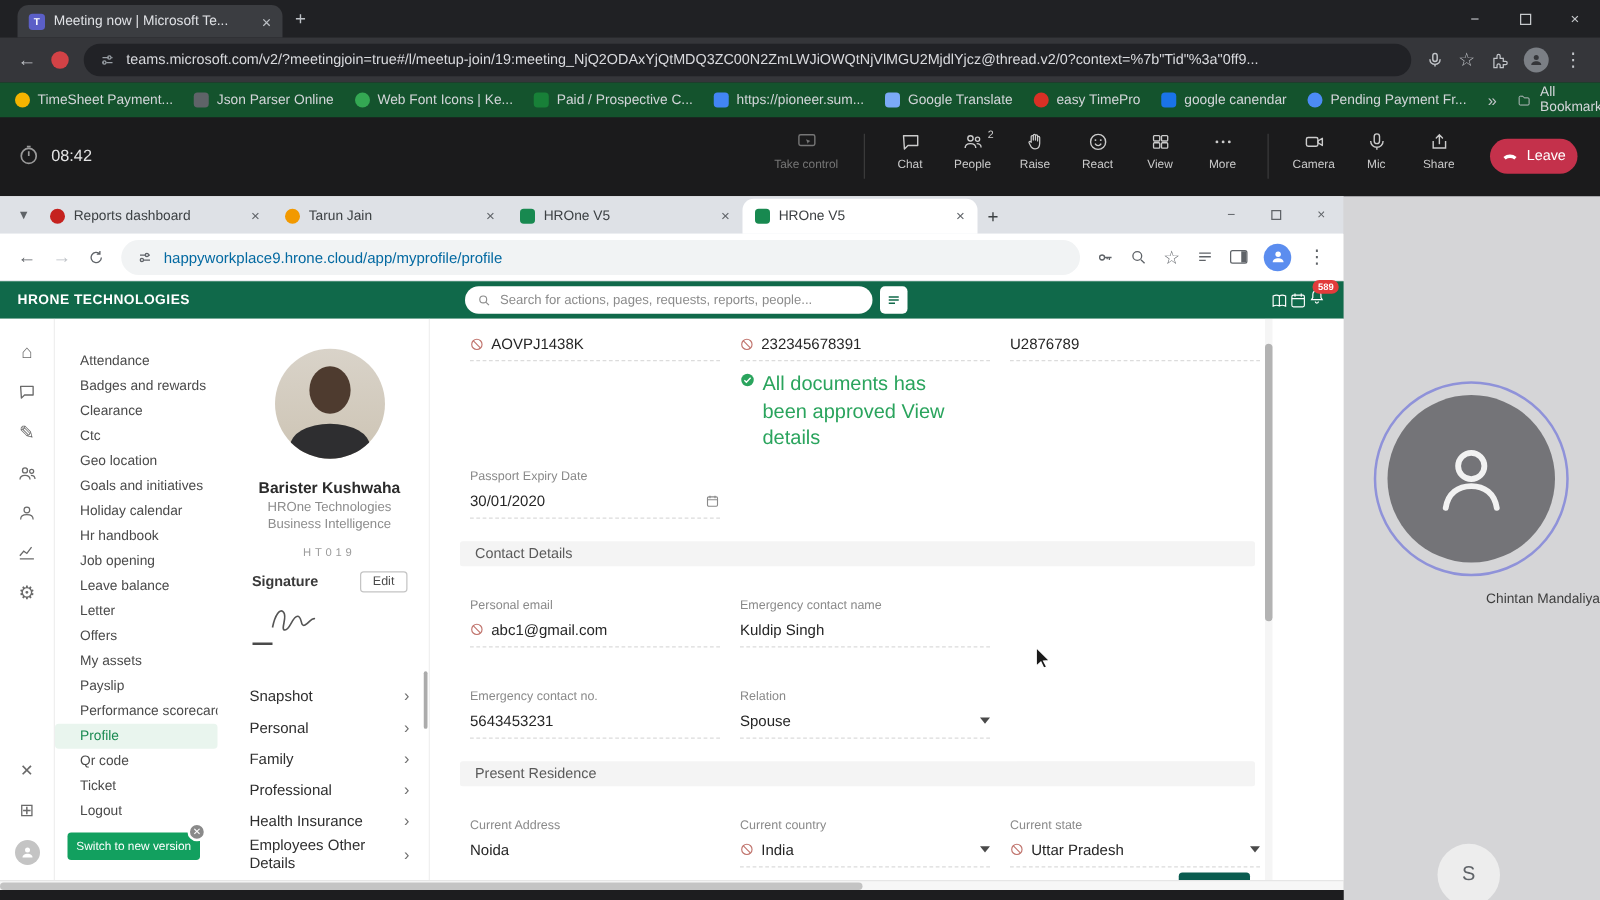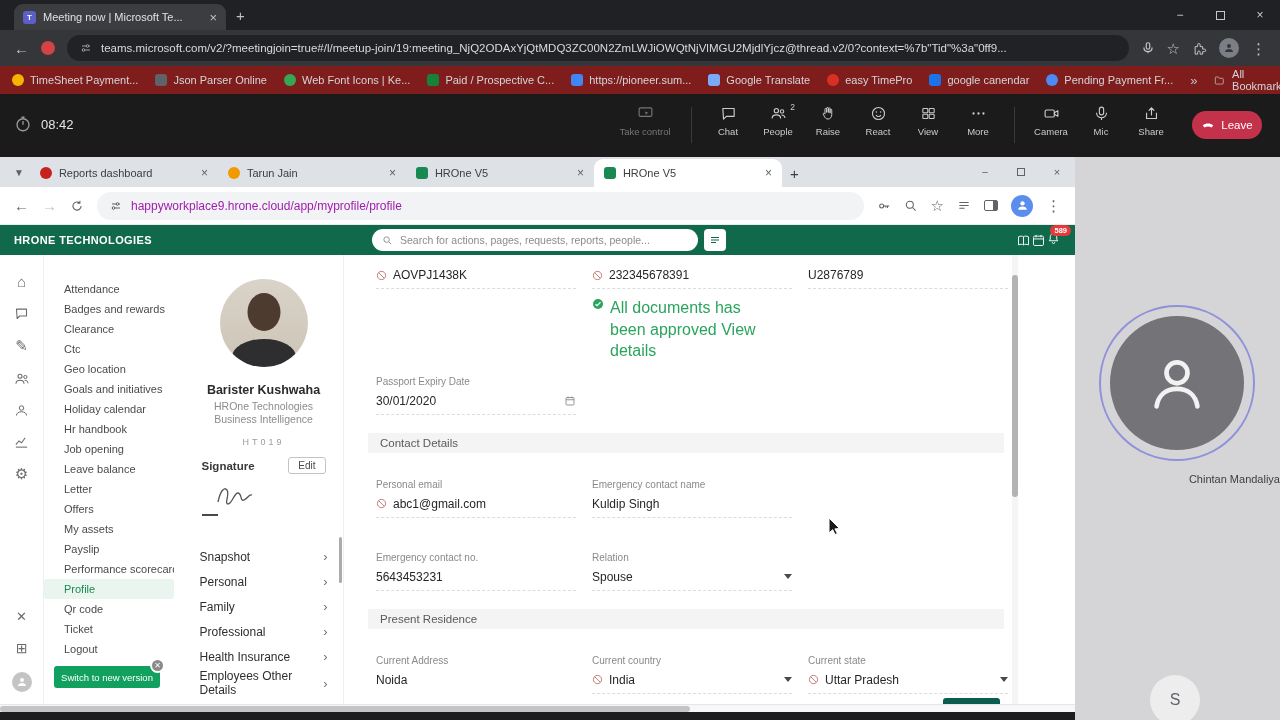--- a/index.html
+++ b/index.html
@@ -17,21 +17,21 @@
   .winctl>span{width:40px;height:100%;display:flex;align-items:center;justify-content:center;color:#c6c9cc;font-size:12px}
   .wc-sq{width:9px;height:9px;border:1px solid #c6c9cc}
 
   .urlbar{position:absolute;top:30px;width:1280px;height:36px;background:#35363a;display:flex;align-items:center;gap:12px;padding:0 14px}
   .nav-ic{color:#c2c5c9;font-size:15px;line-height:1}
   .ext-red{width:14px;height:14px;border-radius:50%;background:#d24246}
   .urlpill{flex:1;height:26px;background:#212226;border-radius:13px;display:flex;align-items:center;gap:9px;padding:0 13px;color:#d9dade;font-size:11.5px;overflow:hidden;min-width:0}
   .url-text{white-space:nowrap;overflow:hidden;text-overflow:ellipsis}
   .avatar-sm{width:20px;height:20px;border-radius:50%;background:#7b7f85;display:flex;align-items:center;justify-content:center}
 
-  .bookmarks{position:absolute;top:66px;width:1280px;height:28px;background:#7f1d1d;display:flex;align-items:center;gap:17px;padding:0 12px;color:#d3d5d9;font-size:11px}
+  .bookmarks{position:absolute;top:66px;width:1280px;height:28px;background:#14532d;display:flex;align-items:center;gap:17px;padding:0 12px;color:#d3d5d9;font-size:11px}
   .bm{display:flex;align-items:center;gap:6px;white-space:nowrap}
   .bm i{width:12px;height:12px;border-radius:3px;display:block}
   .bi1{background:#f4b400;border-radius:50% !important}
   .bi2{background:#5f6368}
   .bi3{background:#34a853;border-radius:50% !important}
   .bi4{background:#188038}
   .bi5{background:#4285f4}
   .bi6{background:#7baaf7}
   .bi7{background:#d93025;border-radius:50% !important}
   .bi8{background:#1a73e8}
@@ -377,21 +377,21 @@
       <span class="ab-ic dis">→</span>
       <svg width="14" height="14" viewBox="0 0 24 24">
           <path d="M19 12a7 7 0 1 1-2-4.9M17 3v4.3h-4.3" fill="none" stroke="#5f6368" stroke-width="1.8"></path>
         </svg>
       <div class="abpill">
         <svg width="12" height="12" viewBox="0 0 24 24">
             <path d="M4 8h10M18 8h2M4 16h2M10 16h10" stroke="#5f6368" stroke-width="2" fill="none"></path>
             <circle cx="15" cy="8" r="2.6" fill="none" stroke="#5f6368" stroke-width="2"></circle>
             <circle cx="7" cy="16" r="2.6" fill="none" stroke="#5f6368" stroke-width="2"></circle>
           </svg>
-        <span class="url-text" style="color:#a21caf">happyworkplace9.hrone.cloud/app/myprofile/profile</span>
+        <span class="url-text" style="color:#0369a1">happyworkplace9.hrone.cloud/app/myprofile/profile</span>
       </div>
       <svg width="14" height="14" viewBox="0 0 24 24">
           <circle cx="8" cy="12" r="3.4" fill="none" stroke="#5f6368" stroke-width="1.8"></circle>
           <path d="M11.5 12H21M18 12v3.4M15 12v2.4" stroke="#5f6368" stroke-width="1.8" fill="none"></path>
         </svg>
       <svg width="14" height="14" viewBox="0 0 24 24">
           <circle cx="10" cy="10" r="6" fill="none" stroke="#5f6368" stroke-width="1.8"></circle>
           <path d="M15 15l5 5" stroke="#5f6368" stroke-width="1.8"></path>
         </svg>
       <span class="star">☆</span>

